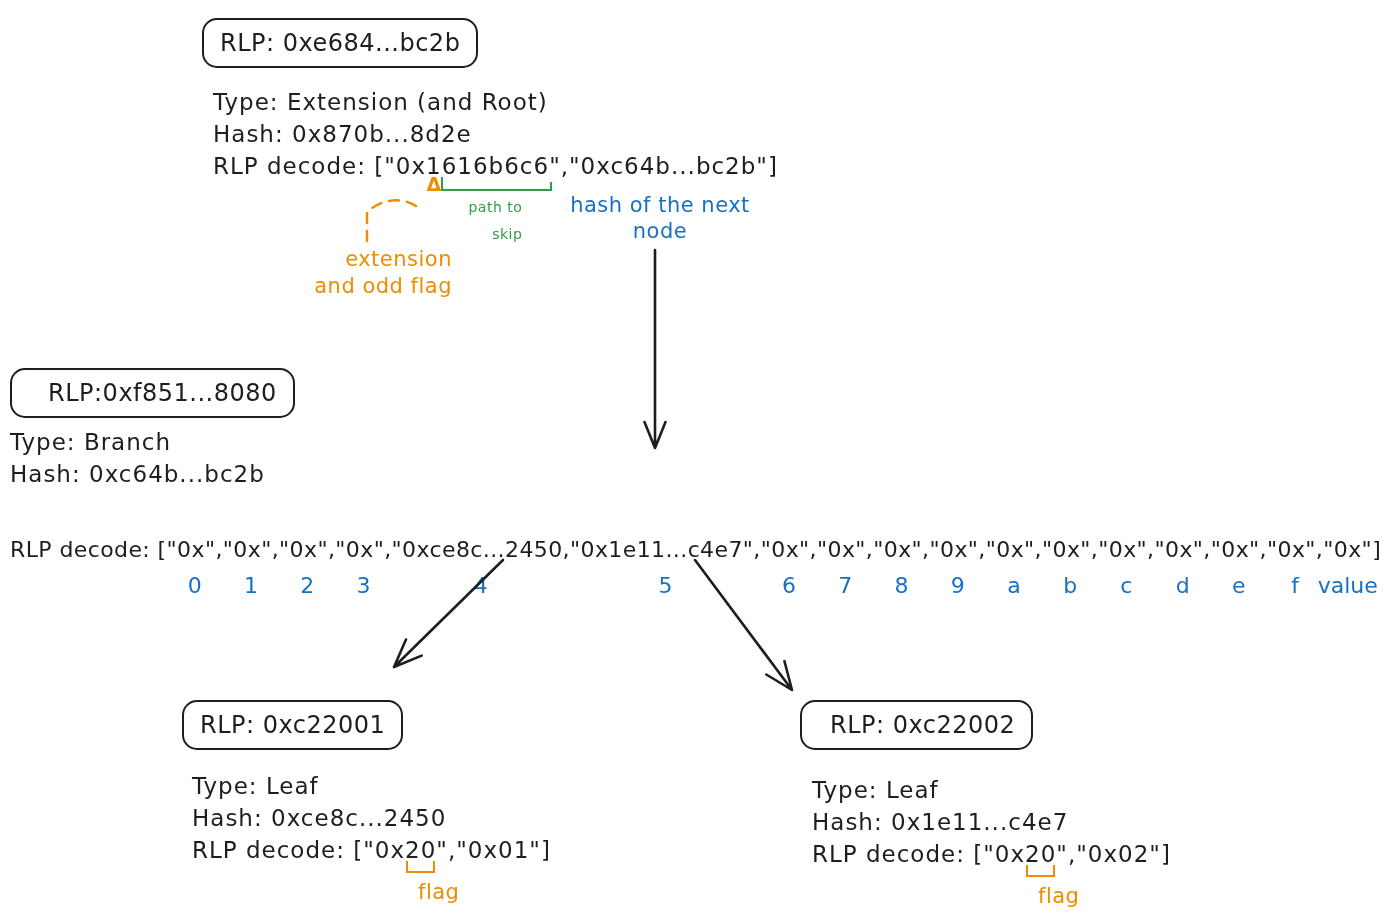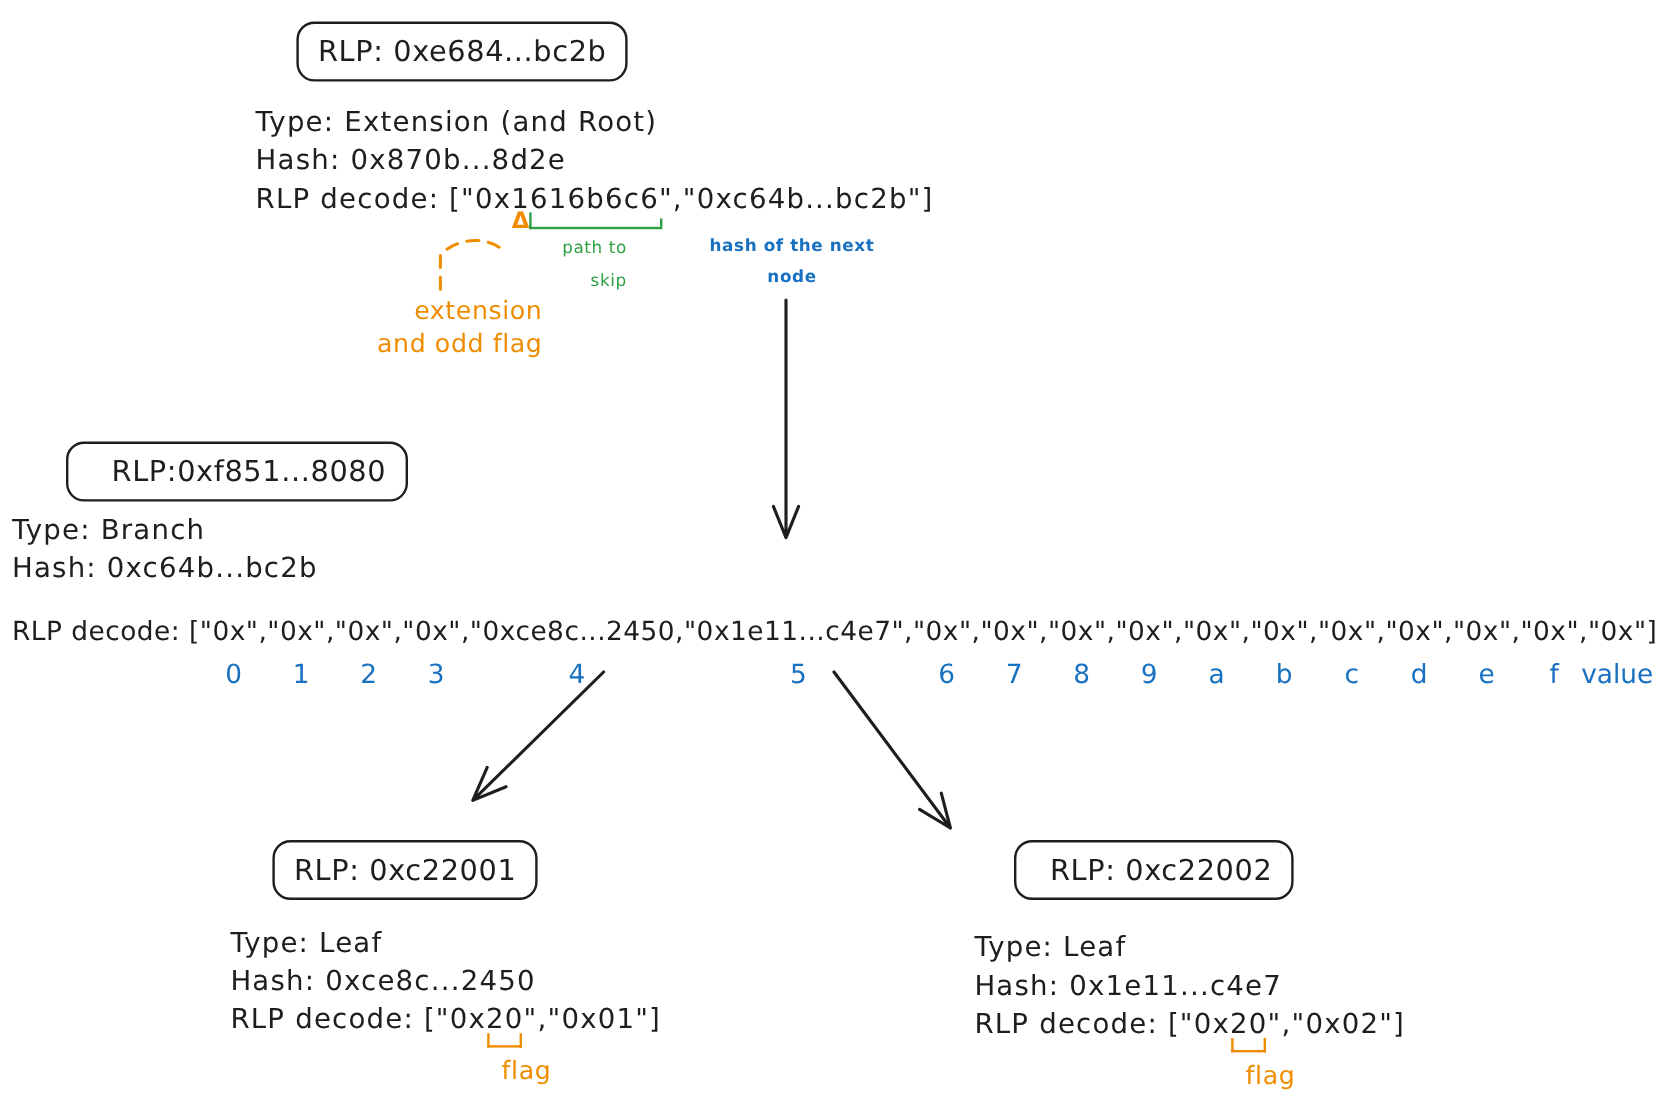--- a/index.html
+++ b/index.html
@@ -4,21 +4,21 @@
 <style>
   html,body { margin:0; padding:0; background:#ffffff; }
   .stage {
     position:relative; width:1400px; height:920px; background:#ffffff;
     font-family:"DejaVu Sans", sans-serif; color:#1e1e1e; overflow:hidden;
   }
   
   .rlp-box {
     position:absolute; display:inline-flex; align-items:center;
     border:2.5px solid #1e1e1e; border-radius:15px; background:#fff;
-    padding:9px 16px; font-size:24px; letter-spacing:0.5px; white-space:nowrap;margin-left:45px;
+    padding:9px 16px; font-size:24px; letter-spacing:0.5px; white-space:nowrap;
   }
   
   .nlines { position:absolute; font-size:23px; letter-spacing:1px; line-height:32px; white-space:nowrap; }
   .nline  { position:relative; }
   
   .anchor { position:relative; display:inline-block; }
   .caret {
     position:absolute; top:25px; left:50%; transform:translateX(-50%);
     color:#f08c00; font-size:19px; font-weight:bold; line-height:1; letter-spacing:0;
   }
@@ -43,26 +43,26 @@
     position:absolute; top:42px; left:50%; transform:translateX(-50%);
     color:#f08c00; font-size:21px; letter-spacing:0.5px;margin-left:18px;
   }
   
   .ext-flag-label {
     position:absolute; left:282px; top:246px; width:170px; text-align:right;
     color:#f08c00; font-size:21px; line-height:27px; letter-spacing:0.5px;
   }
   .hash-next-label {
     position:absolute; left:560px; top:192px; width:200px; text-align:center;
-    color:#1971c2; font-size:14px; line-height:26px; letter-spacing:0.5px;font-weight:bold;
+    color:#1971c2; font-size:21px; line-height:26px; letter-spacing:0.5px;
   }
   
   .branch-decode {
     position:absolute; left:10px; top:490px; height:72px;
-    display:flex; align-items:center;
+    display:flex; align-items:flex-end;
     font-size:22px; letter-spacing:0.4px; white-space:nowrap;
   }
   .bcell { position:relative; display:inline-block; }
   .bidx {
     position:absolute; top:36px; left:50%; transform:translateX(-50%);
     color:#1971c2; font-size:22px; letter-spacing:0;
   }
   .arrow-svg { position:absolute; overflow:visible; }
   .dash-svg  { position:absolute; overflow:visible; }
 </style>

